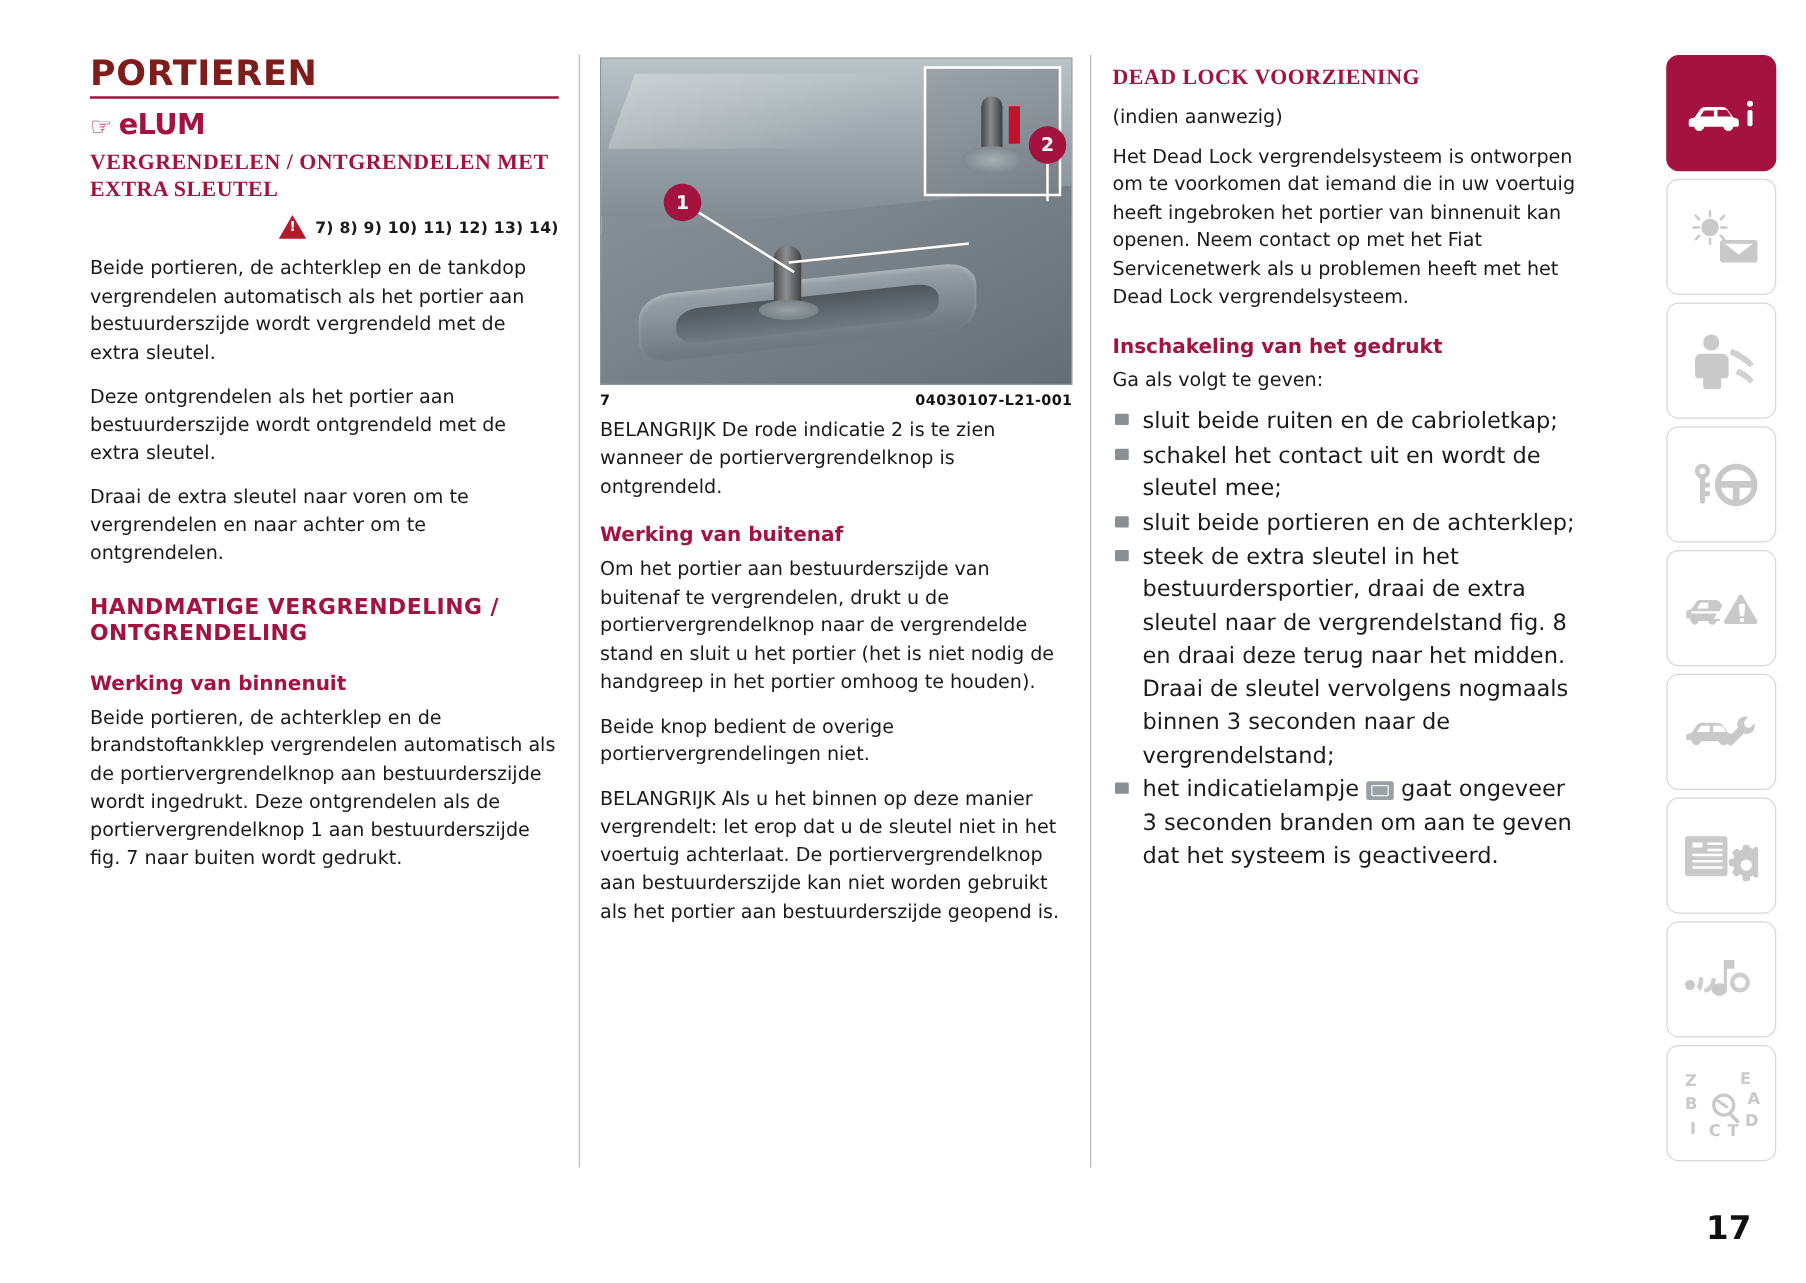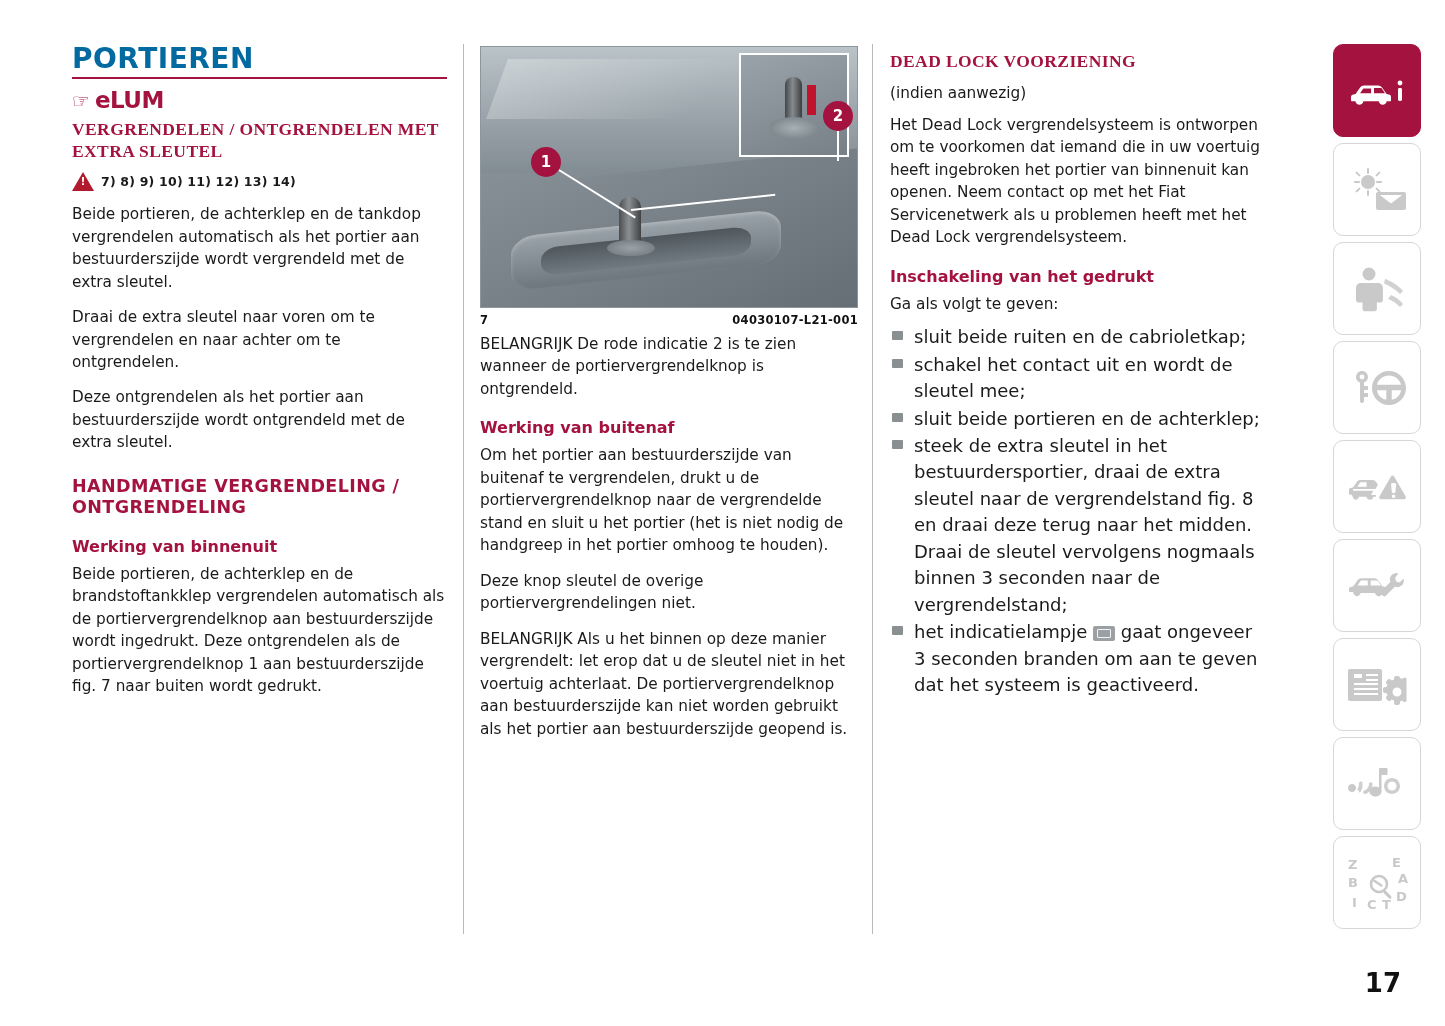--- a/index.html
+++ b/index.html
@@ -39,21 +39,21 @@
   }
   .div1 { left: 463px; }
   .div2 { left: 872px; }
 
   
   h1.chapter {
     font-family: "DejaVu Sans", sans-serif;
     font-size: 28px;
     font-weight: bold;
     letter-spacing: 0.5px;
-    color: #0369a1;
+    color: #7f1d1d;
     margin: 0 0 4px 0;
     line-height: 1.05;
   }
   .chapter-rule {
     border-bottom: 2px solid #a4123f;
     width: 100%;
     margin-bottom: 10px;
   }
   h2.sect {
     font-family: "DejaVu Sans", sans-serif;
@@ -81,20 +81,21 @@
     color: #1a1a1a;
   }
   p.body.tight { margin-bottom: 9px; }
 
   
   .warn-line {
     display: flex;
     align-items: center;
     gap: 7px;
     margin: 10px 0 12px 0;
+    justify-content: flex-end;
   }
   .warn-tri {
     width: 0; height: 0;
     border-left: 11px solid transparent;
     border-right: 11px solid transparent;
     border-bottom: 19px solid #b01b2e;
     position: relative;
     flex: none;
   }
   .warn-tri::after {
@@ -347,22 +348,22 @@
     </div>
 
     <h2 class="sect first">VERGRENDELEN / ONTGRENDELEN MET EXTRA SLEUTEL</h2>
 
     <div class="warn-line">
       <div class="warn-tri"></div>
       <div class="warn-refs">7) 8) 9) 10) 11) 12) 13) 14)</div>
     </div>
 
     <p class="body">Beide portieren, de achterklep en de tankdop vergrendelen automatisch als het portier aan bestuurderszijde wordt vergrendeld met de extra sleutel.</p>
+    <p class="body">Deze ontgrendelen als het portier aan bestuurderszijde wordt ontgrendeld met de extra sleutel.</p>
     <p class="body">Draai de extra sleutel naar voren om te vergrendelen en naar achter om te ontgrendelen.</p>
-    <p class="body">Deze ontgrendelen als het portier aan bestuurderszijde wordt ontgrendeld met de extra sleutel.</p>
 
     <h2 class="sect">HANDMATIGE VERGRENDELING / ONTGRENDELING</h2>
     <h3 class="sub">Werking van binnenuit</h3>
     <p class="body">Beide portieren, de achterklep en de brandstoftankklep vergrendelen automatisch als de portiervergrendelknop aan bestuurderszijde wordt ingedrukt. Deze ontgrendelen als de portiervergrendelknop 1 aan bestuurderszijde fig. 7 naar buiten wordt gedrukt.</p>
   </div>
 
   <div class="col col2">
     <div class="figure">
       <div class="fig-img">
         <div class="window-upper"></div>
@@ -388,21 +389,21 @@
       <div class="fig-caption">
         <span>7</span>
         <span>04030107-L21-001</span>
       </div>
     </div>
 
     <p class="body">BELANGRIJK De rode indicatie 2 is te zien wanneer de portiervergrendelknop is ontgrendeld.</p>
 
     <h3 class="sub">Werking van buitenaf</h3>
     <p class="body">Om het portier aan bestuurderszijde van buitenaf te vergrendelen, drukt u de portiervergrendelknop naar de vergrendelde stand en sluit u het portier (het is niet nodig de handgreep in het portier omhoog te houden).</p>
-    <p class="body">Deze knop sleutel de overige portiervergrendelingen niet.</p>
+    <p class="body">Beide knop bedient de overige portiervergrendelingen niet.</p>
     <p class="body">BELANGRIJK Als u het binnen op deze manier vergrendelt: let erop dat u de sleutel niet in het voertuig achterlaat. De portiervergrendelknop aan bestuurderszijde kan niet worden gebruikt als het portier aan bestuurderszijde geopend is.</p>
   </div>
 
   <div class="col col3">
     <h2 class="sect first">DEAD LOCK VOORZIENING</h2>
     <p class="body tight">(indien aanwezig)</p>
     <p class="body">Het Dead Lock vergrendelsysteem is ontworpen om te voorkomen dat iemand die in uw voertuig heeft ingebroken het portier van binnenuit kan openen. Neem contact op met het Fiat Servicenetwerk als u problemen heeft met het Dead Lock vergrendelsysteem.</p>
 
     <h3 class="sub">Inschakeling van het gedrukt</h3>
     <p class="body tight">Ga als volgt te geven:</p>

